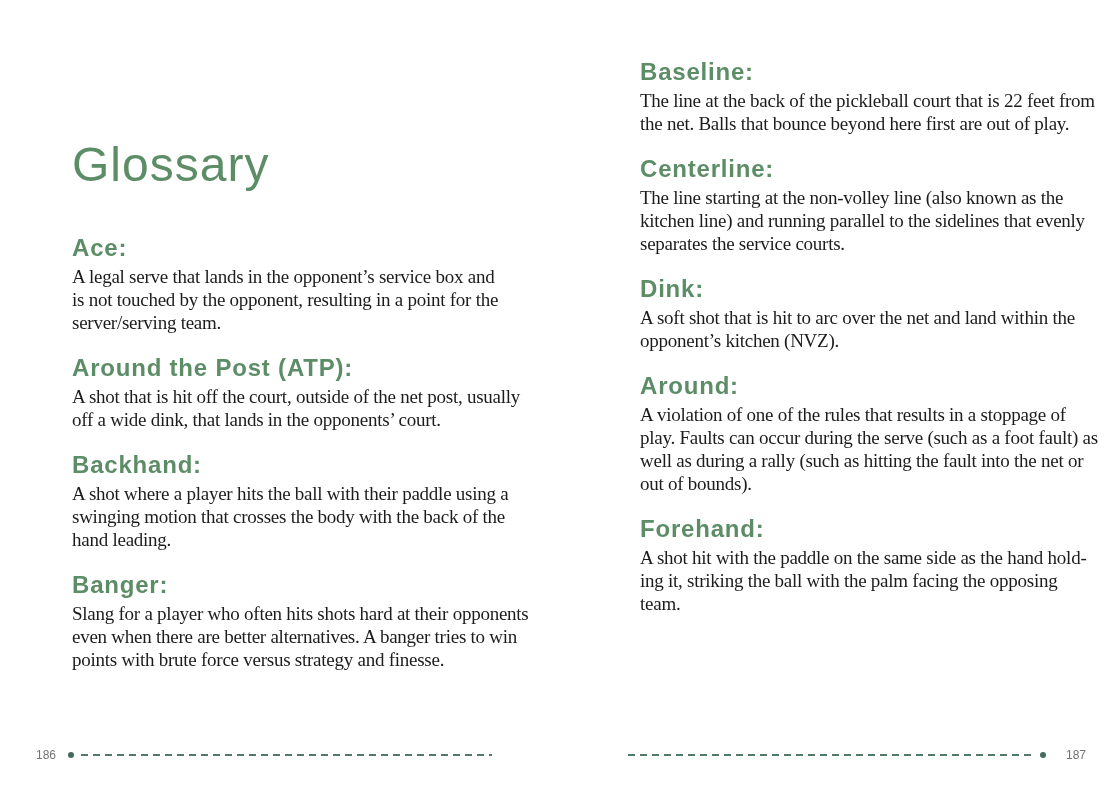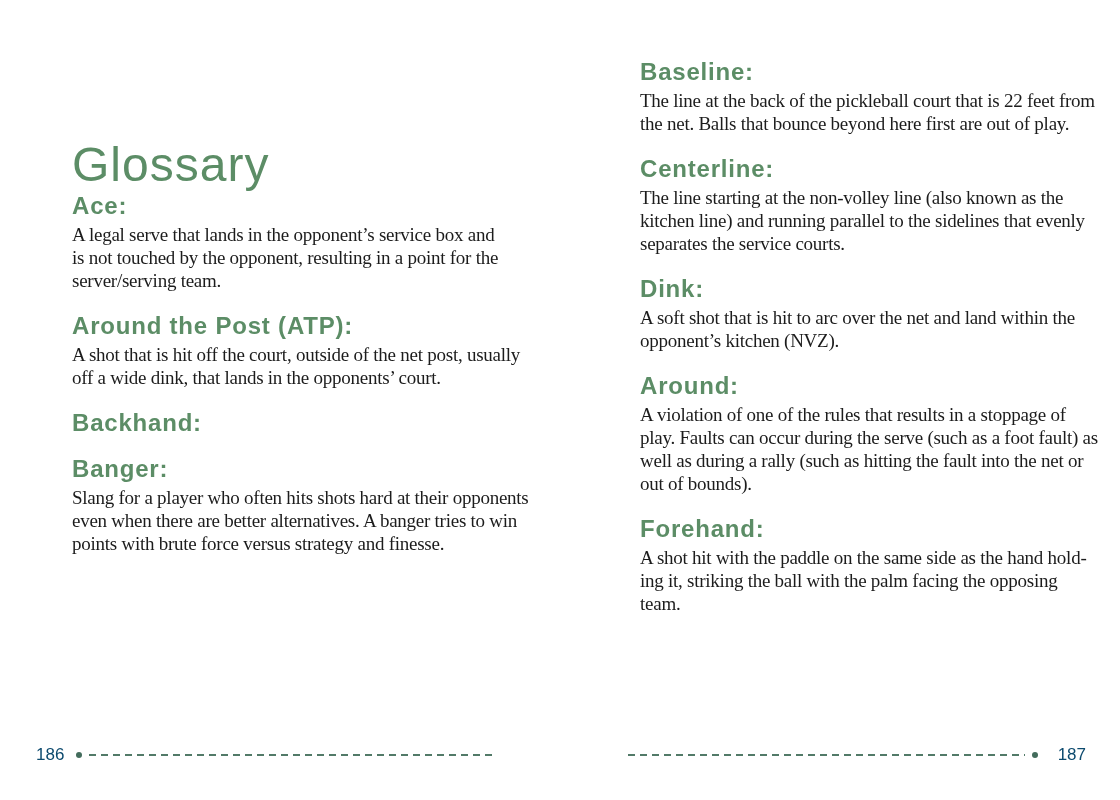--- a/index.html
+++ b/index.html
@@ -31,20 +31,21 @@
   .book-title {
     margin: 137px 0 0 0;
     font-family: "Liberation Sans", sans-serif;
     font-weight: 400;
     font-size: 48px;
     line-height: 56px;
     letter-spacing: 1px;
     color: #5c8d66;
   }
   .entries-left {
+    margin-top: 42px;
   }
   .entry {
     margin: 0 0 21px 0;
   }
   .term {
     margin: 0 0 5px 0;
     font-family: "Liberation Sans", sans-serif;
     font-weight: 700;
     font-size: 24px;
     line-height: 25px;
@@ -70,22 +71,22 @@
   .footer-left {
     left: 36px;
     width: 456px;
   }
   .footer-right {
     left: 628px;
     width: 458px;
   }
   .page-number {
     font-family: "Liberation Sans", sans-serif;
-    font-size: 17px;
-    color: #0c4a6e;
+    font-size: 12px;
+    color: #737373;
     flex: 0 0 auto;
   }
   .footer-left .page-number { margin-right: 12px; }
   .footer-right .page-number { margin-left: 20px; }
   .dot {
     flex: 0 0 auto;
     width: 6px;
     height: 6px;
     border-radius: 50%;
     background: #436c5c;
@@ -112,20 +113,23 @@
 is not touched by the opponent, resulting in a point for the
 server/serving team.</p>
       </section>
       <section class="entry">
         <h2 class="term">Around the Post (ATP):</h2>
         <p class="definition">A shot that is hit off the court, outside of the net post, usually
 off a wide dink, that lands in the opponents’ court.</p>
       </section>
       <section class="entry">
         <h2 class="term">Backhand:</h2>
+        <p class="definition">A shot where a player hits the ball with their paddle using a
+swinging motion that crosses the body with the back of the
+hand leading.</p>
       </section>
       <section class="entry">
         <h2 class="term">Banger:</h2>
         <p class="definition">Slang for a player who often hits shots hard at their opponents
 even when there are better alternatives. A banger tries to win
 points with brute force versus strategy and finesse.</p>
       </section>
     </div>
   </div>
 

